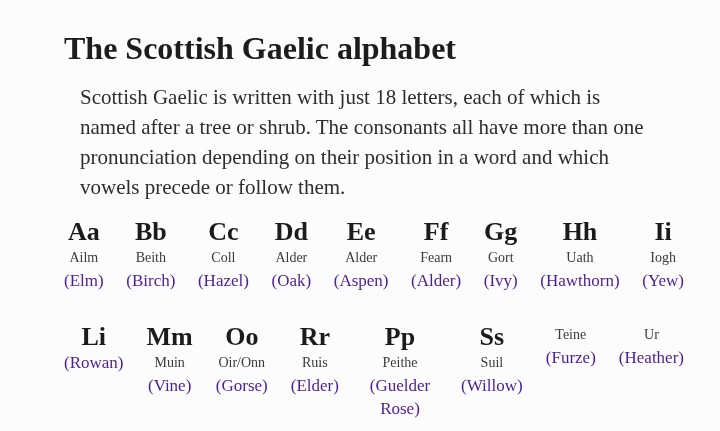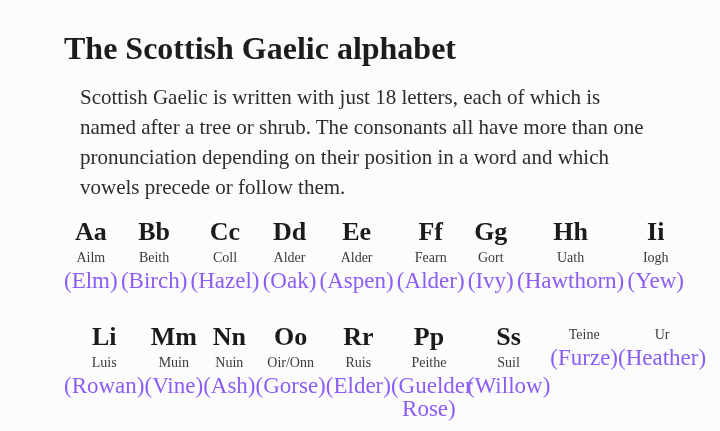--- a/index.html
+++ b/index.html
@@ -45,22 +45,22 @@
     color: #1b1b1b;
     line-height: 28px;
   }
   .cell .gname {
     font-size: 14px;
     color: #3a3a3a;
     line-height: 23px;
     white-space: nowrap;
   }
   .cell .tree {
-    font-size: 23px;
-    color: #8b5cf6;
+    font-size: 17px;
+    color: #4c1d95;
     line-height: 23px;
     white-space: nowrap;
   }
   .cell .tree.wrap {
     white-space: normal;
     max-width: 76px;
     margin: 0 auto;
   }
 </style>
 </head>
@@ -121,32 +121,26 @@
     <div class="cell">
       <div class="letter">Ii</div>
       <div class="gname">Iogh</div>
       <div class="tree">(Yew)</div>
     </div>
   </div>
 
   <div class="alpha-row second">
     <div class="cell">
       <div class="letter">Li</div>
-      <div class="gname">Luis</div>
       <div class="tree">(Rowan)</div>
     </div>
     <div class="cell">
       <div class="letter">Mm</div>
       <div class="gname">Muin</div>
       <div class="tree">(Vine)</div>
-    </div>
-    <div class="cell">
-      <div class="letter">Nn</div>
-      <div class="gname">Nuin</div>
-      <div class="tree">(Ash)</div>
     </div>
     <div class="cell">
       <div class="letter">Oo</div>
       <div class="gname">Oir/Onn</div>
       <div class="tree">(Gorse)</div>
     </div>
     <div class="cell">
       <div class="letter">Rr</div>
       <div class="gname">Ruis</div>
       <div class="tree">(Elder)</div>

